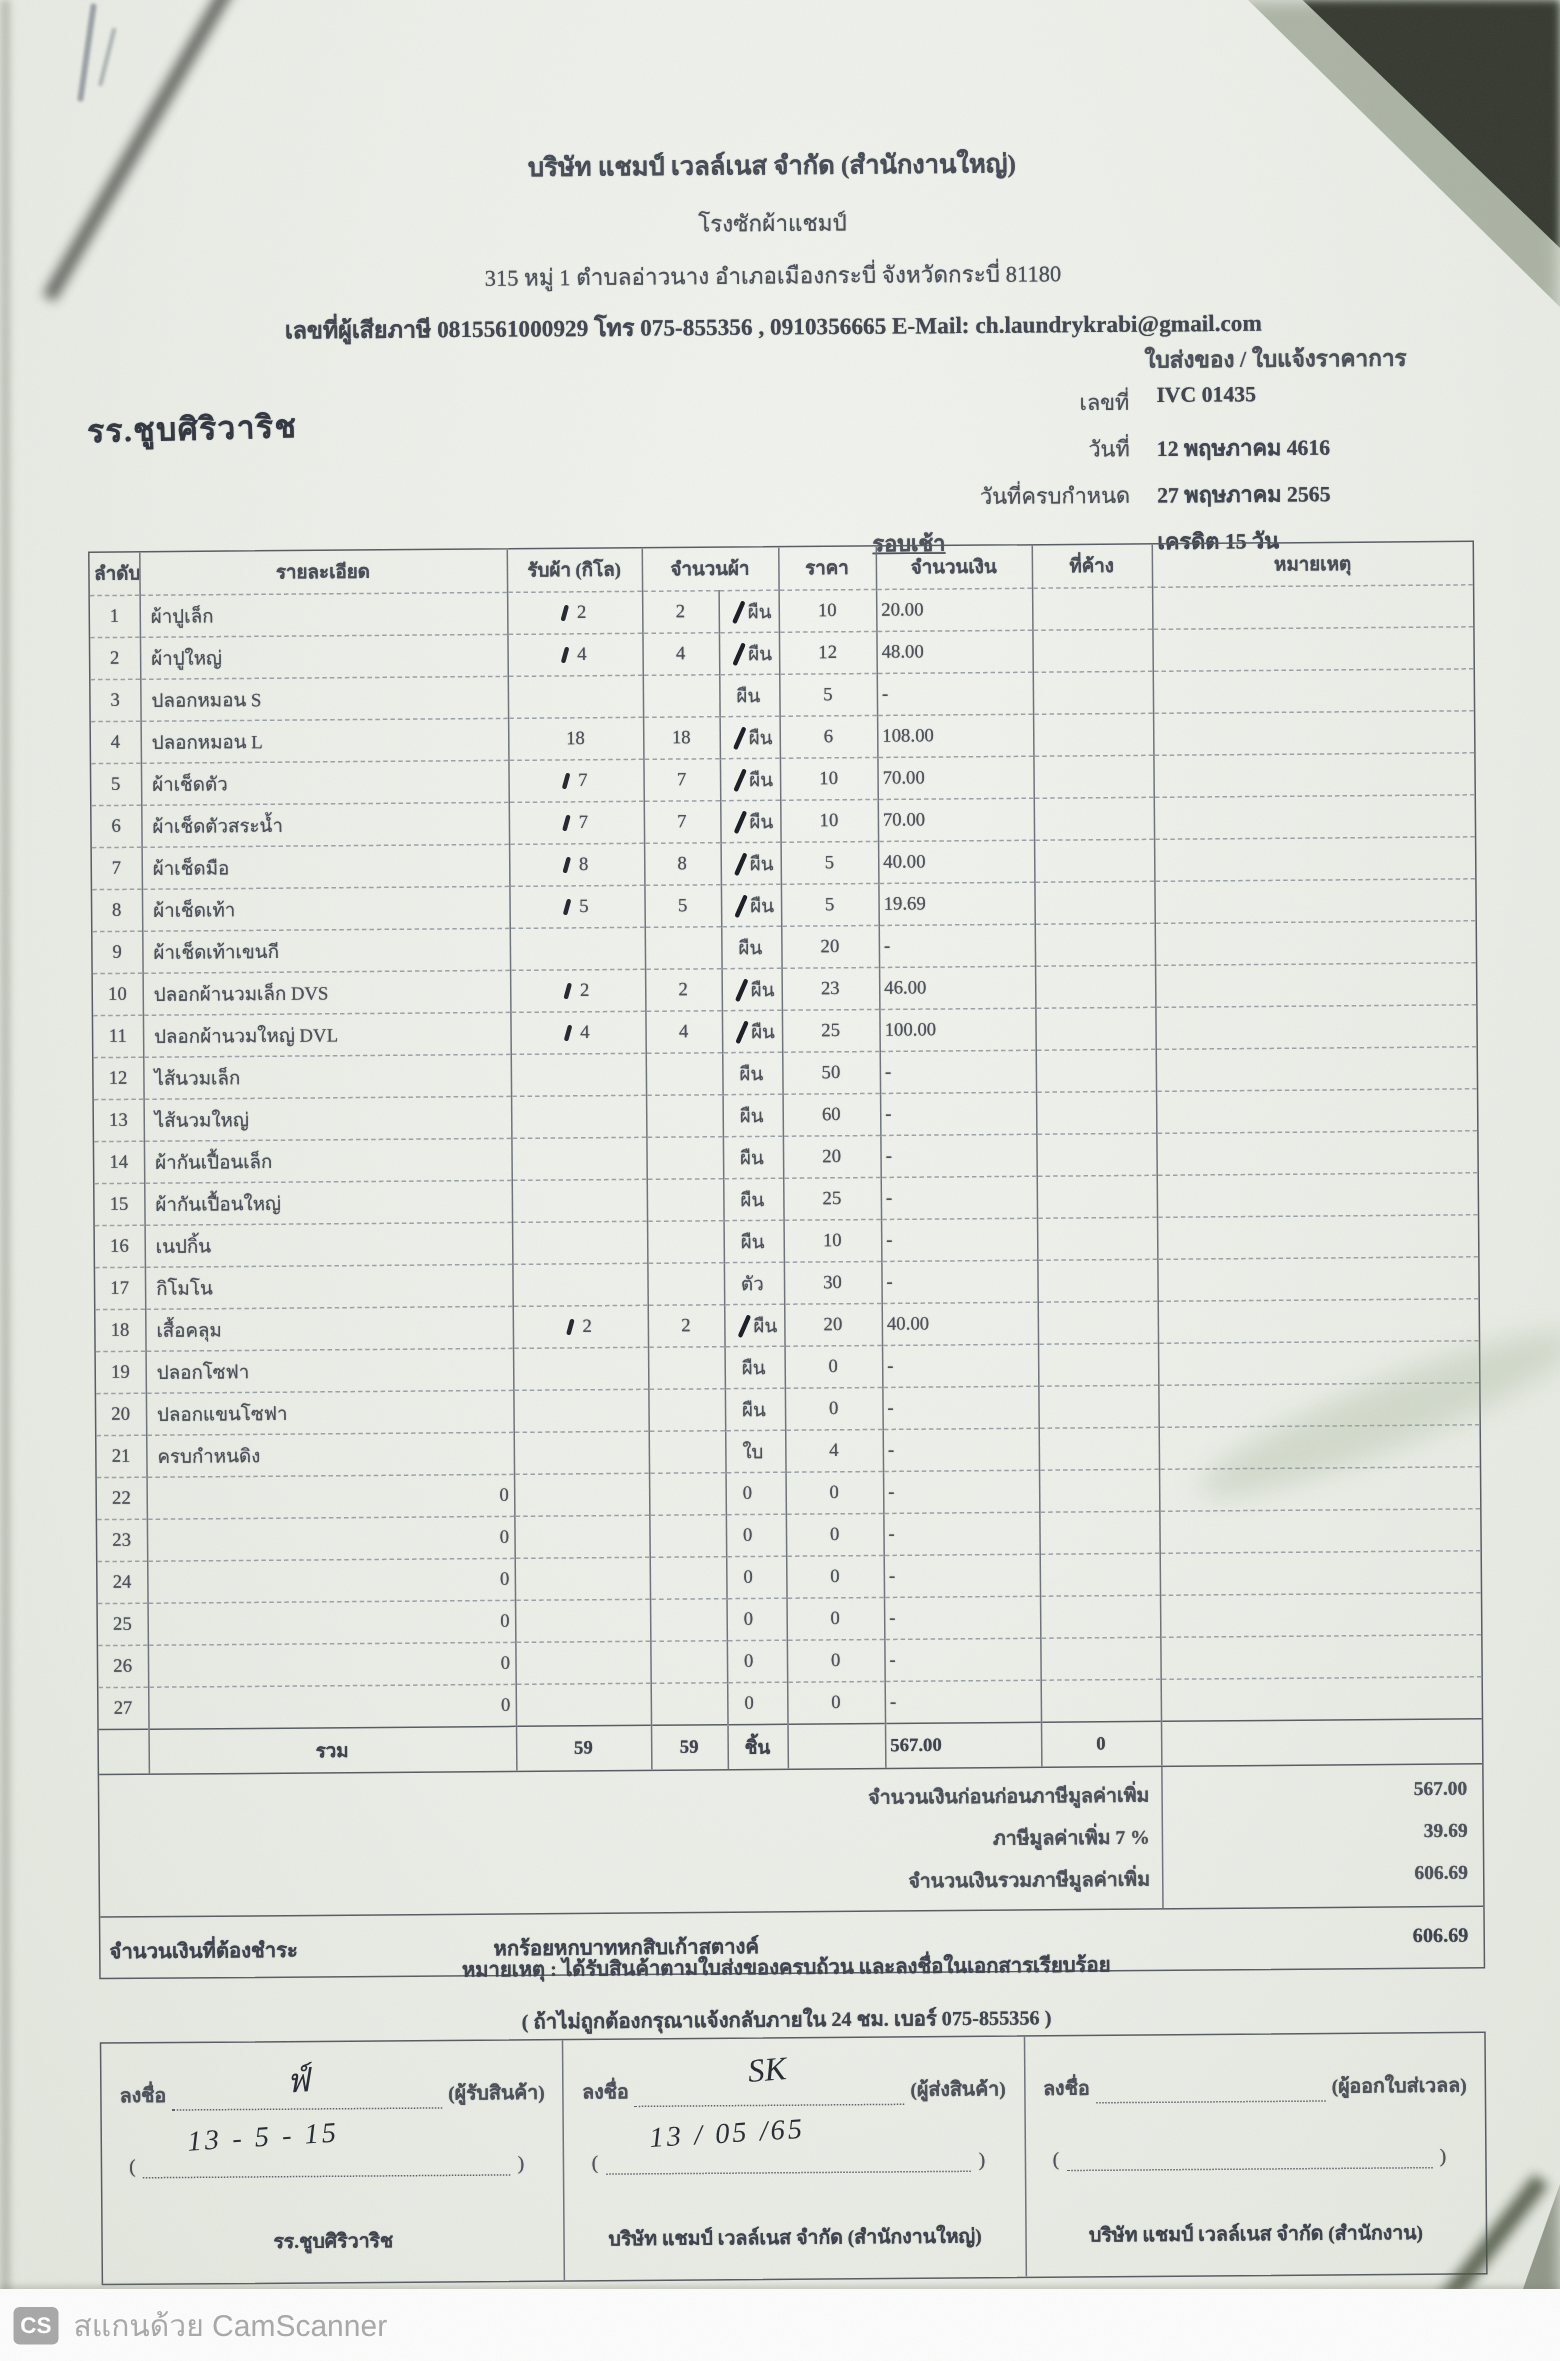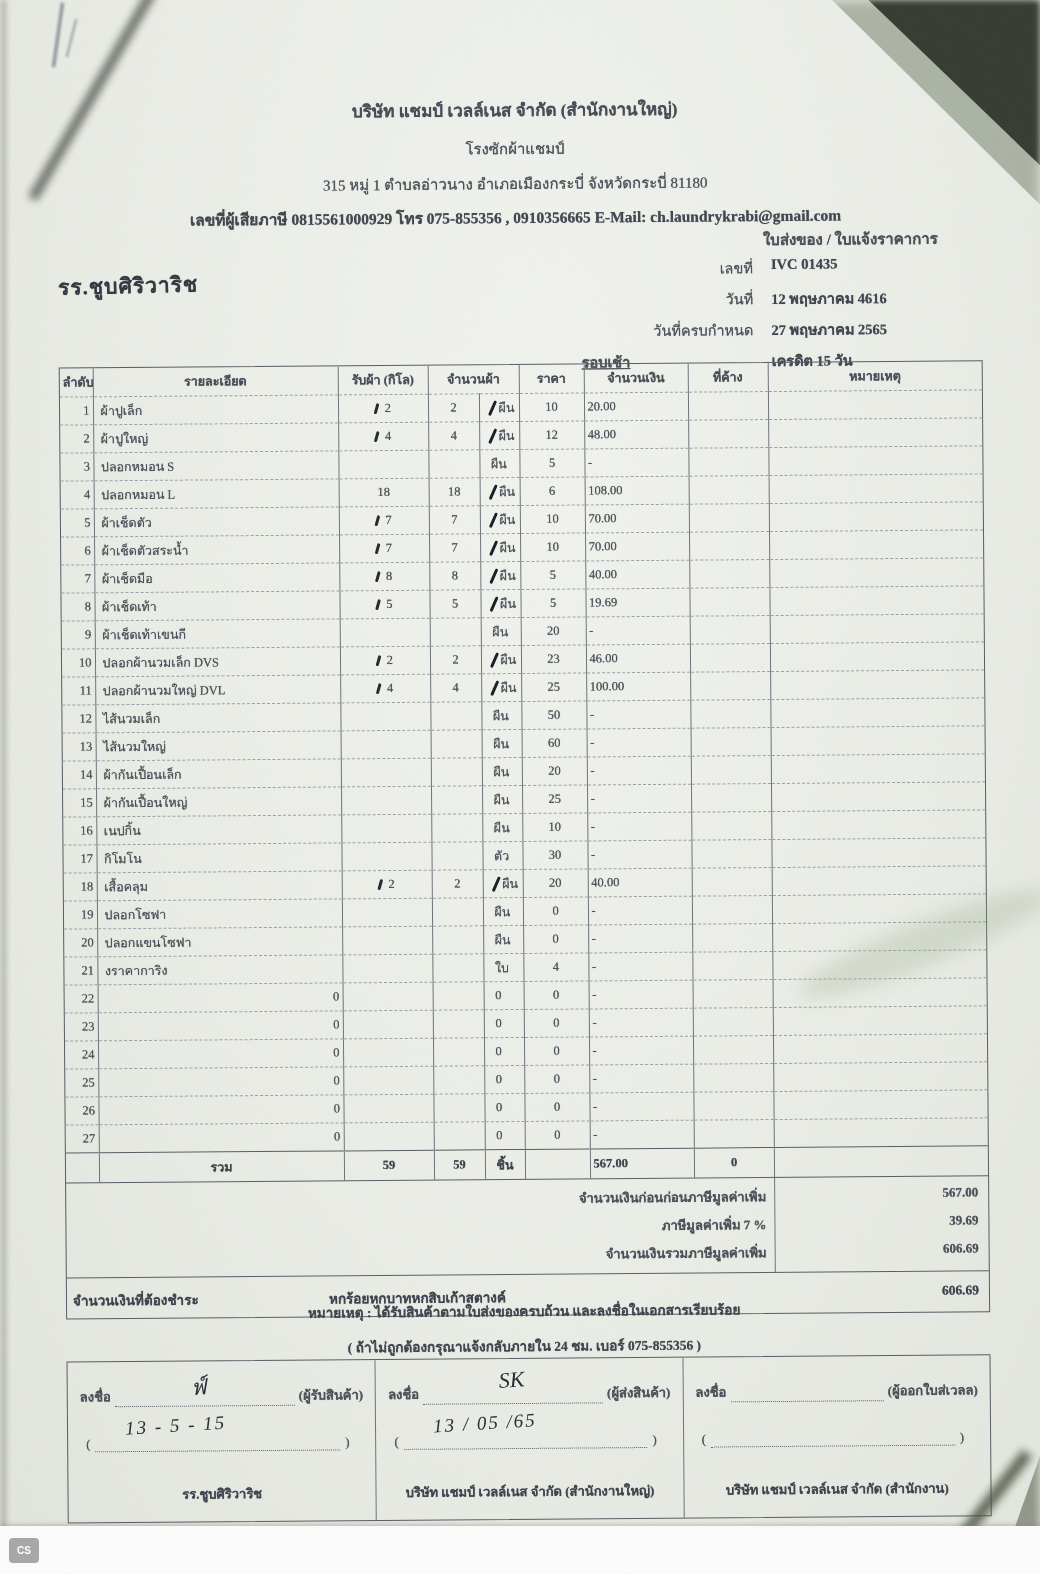--- a/index.html
+++ b/index.html
@@ -55,21 +55,21 @@
     color:#31363f;letter-spacing:1px;transform:rotate(-1deg);}
 
   
   .sheet{position:absolute;left:62px;top:364px;width:922px;border:1.6px solid #565b63;background:transparent;}
   table{border-collapse:collapse;table-layout:fixed;width:100%;font-size:12.5px;}
   col.w0{width:33px}col.w1{width:245px}col.w2{width:90px}col.w3{width:51px}col.w4{width:40px}
   col.w5{width:65px}col.w6{width:104px}col.w7{width:80px}col.w8{width:214px}
   th,td{border-left:1px solid #6d727b;border-top:1px dashed #9aa0a7;padding:0 3px;
     height:27px;overflow:hidden;white-space:nowrap;font-weight:normal;}
   th{font-weight:600;text-align:center;height:28px;border-top:none;font-size:12.5px;color:#474c56;}
-  th:first-child,td:first-child{border-left:none;text-align:right;}
+  th:first-child,td:first-child{border-left:none;}
   .c-no{text-align:center;}
   .c-name .cwrap{display:flex;justify-content:space-between;padding-left:4px;}
   .c-recv{text-align:center;}
   .c-qty{text-align:center;}
   .c-unit{text-align:left;padding-left:11px;}
   .c-price{text-align:center;}
   .c-amt{text-align:left;}
   .c-owe{text-align:center;}
   .tick,.slash{display:none;}
   .tick.on{display:inline-block;width:2.5px;height:11px;background:#23272f;border-radius:2px;
@@ -106,21 +106,21 @@
   .sg-dateline{position:absolute;left:18px;right:26px;top:74px;display:flex;align-items:flex-end;}
   .sg-ddots{flex:1;border-bottom:1.6px dotted #5b6069;margin:0 5px;height:14px;position:relative;}
   .sg-date{position:absolute;left:12%;top:-22px;font-size:19px;color:#262b33;text-shadow:none;
     font-style:italic;letter-spacing:2px;transform:rotate(-3deg);white-space:nowrap;}
   .sg-org{position:absolute;left:0;width:100%;top:122px;text-align:center;font-weight:700;color:#3c414b;}
 
   
   .foot{position:absolute;left:0;bottom:0;width:100%;height:48px;background:#fcfcfc;
     box-shadow:0 -2px 4px rgba(120,125,110,.35);display:flex;align-items:center;}
   .cs-badge{margin-left:9px;width:30px;height:25px;background:#a7a7a7;border-radius:4px;
-    color:#fff;font-family:"Liberation Sans","DejaVu Sans",sans-serif;font-weight:700;font-size:10px;
+    color:#fff;font-family:"Liberation Sans","DejaVu Sans",sans-serif;font-weight:700;font-size:15px;
     display:flex;align-items:center;justify-content:center;text-shadow:none;}
   .cs-text{margin-left:10px;color:#a8a8a8;font-size:20px;
     font-family:"Liberation Sans","DejaVu Sans",sans-serif;text-shadow:none;}
 </style>
 </head>
 <body>
 
 <div class="paper">
   <div class="doc">
 
@@ -497,21 +497,21 @@
     <td class="c-unit"><span class="un">ผืน</span></td>
     <td class="c-price">0</td>
     <td class="c-amt">-</td>
     <td class="c-owe"></td>
     <td class="c-note"></td>
   </tr>
             <tr>
     <td class="c-no">21</td>
     <td class="c-name">
       <div class="cwrap">
-                  <span class="nm">งราคาการิง</span>
+                  <span class="nm">ครบกำหนดิง</span>
                   <span class="zr"></span>
                 </div>
     </td>
     <td class="c-recv"><span class="rv"></span></td>
     <td class="c-qty"></td>
     <td class="c-unit"><span class="un">ใบ</span></td>
     <td class="c-price">4</td>
     <td class="c-amt">-</td>
     <td class="c-owe"></td>
     <td class="c-note"></td>
@@ -718,20 +718,21 @@
   <div class="corner-tr"></div>
   <div class="edge-br"></div>
   <div class="edge-br2"></div>
   <div class="smudge"></div>
   <div class="leftband"></div>
   <div class="scribble"></div>
   <div class="scribble2"></div>
 
   <div class="foot">
     <div class="cs-badge">CS</div>
+    <div class="cs-text">สแกนด้วย CamScanner</div>
   </div>
 
   <svg class="grain">
     <filter id="n">
         <feTurbulence type="fractalNoise" baseFrequency="0.9" numOctaves="2"></feTurbulence>
       </filter>
     <rect width="100%" height="100%" filter="url(#n)"></rect>
   </svg>
 </div>
 

